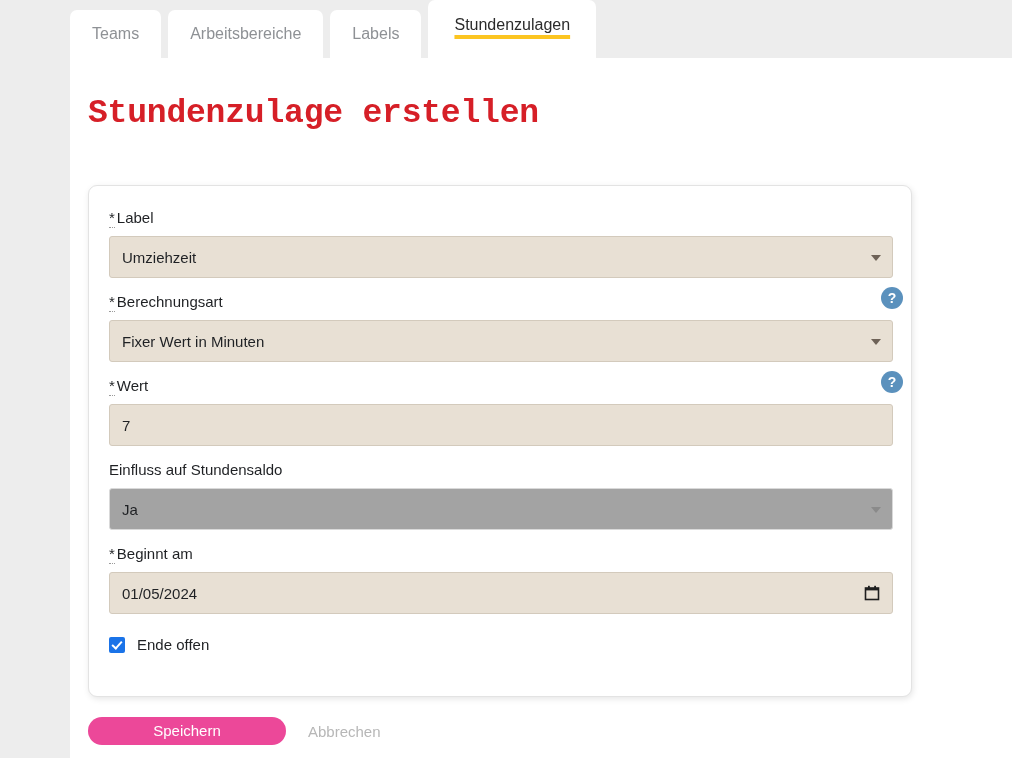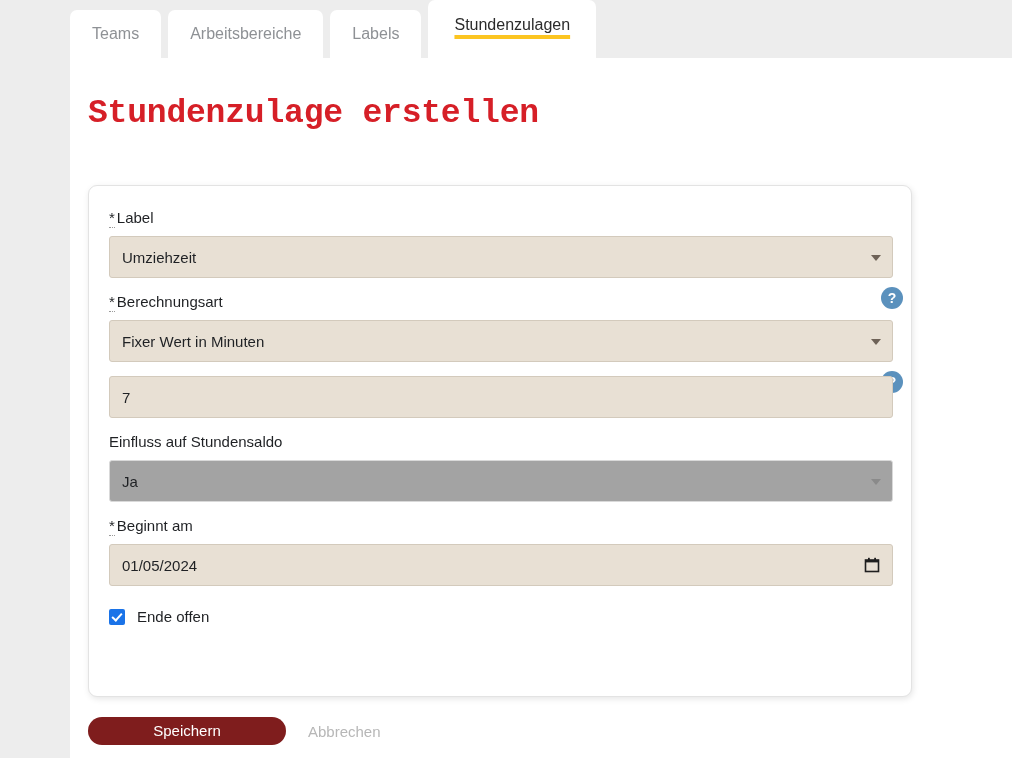--- a/index.html
+++ b/index.html
@@ -231,21 +231,21 @@
   .actions {
     position: absolute;
     left: 88px;
     top: 717px;
     display: flex;
     align-items: center;
   }
   .btn-primary {
     width: 198px;
     height: 28px;
-    background: #7f1d1d;
+    background: #ec4899;
     color: #ffffff;
     border: none;
     border-radius: 14px;
     font-family: "Liberation Sans", sans-serif;
     font-size: 15px;
     cursor: pointer;
     line-height: 28px;
     text-align: center;
     padding: 0;
   }
@@ -295,20 +295,21 @@
       <div class="field">
         <label class="field-label"><span class="req-star">*</span><span>Berechnungsart</span></label>
         <div class="help-icon">?</div>
         <div class="control">
           <span>Fixer Wert in Minuten</span>
           <span class="caret"></span>
         </div>
       </div>
 
       <div class="field">
+        <label class="field-label"><span class="req-star">*</span><span>Wert</span></label>
         <div class="help-icon">?</div>
         <div class="control">
           <span>7</span>
         </div>
       </div>
 
       <div class="field">
         <label class="field-label"><span>Einfluss auf Stundensaldo</span></label>
         <div class="control plain">
           <span>Ja</span>

